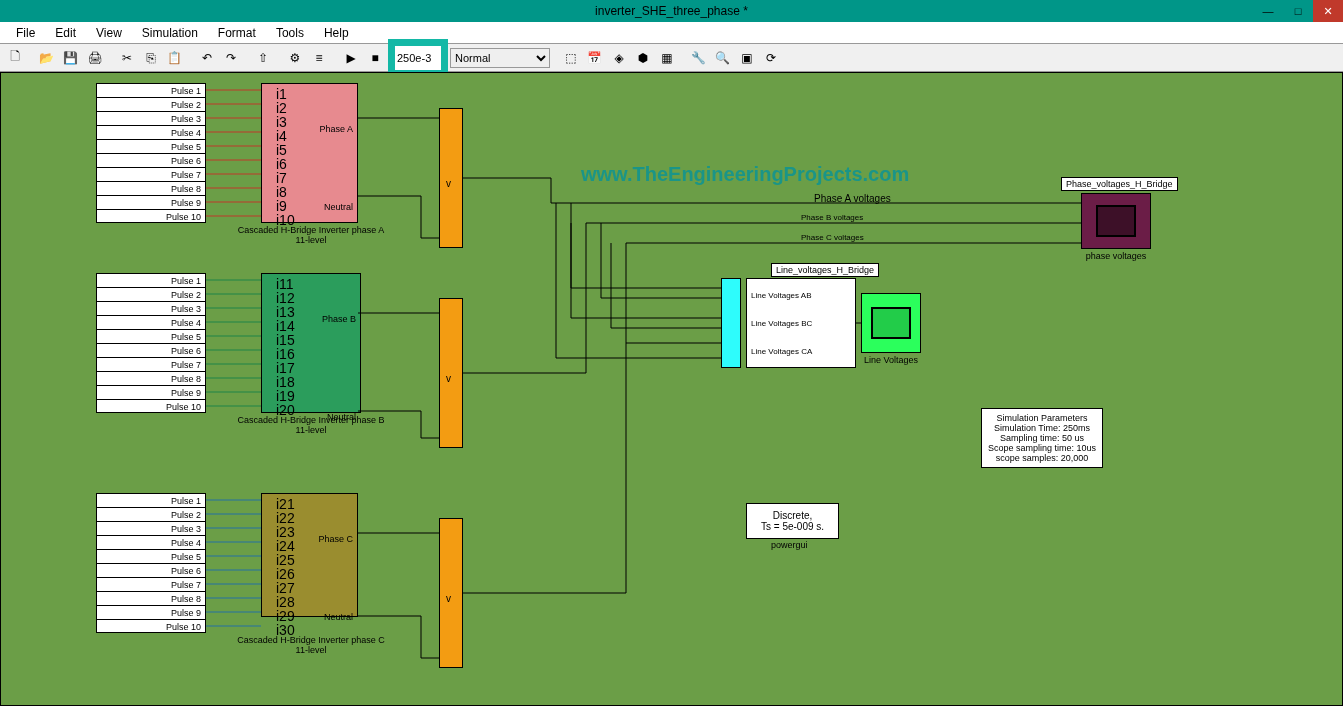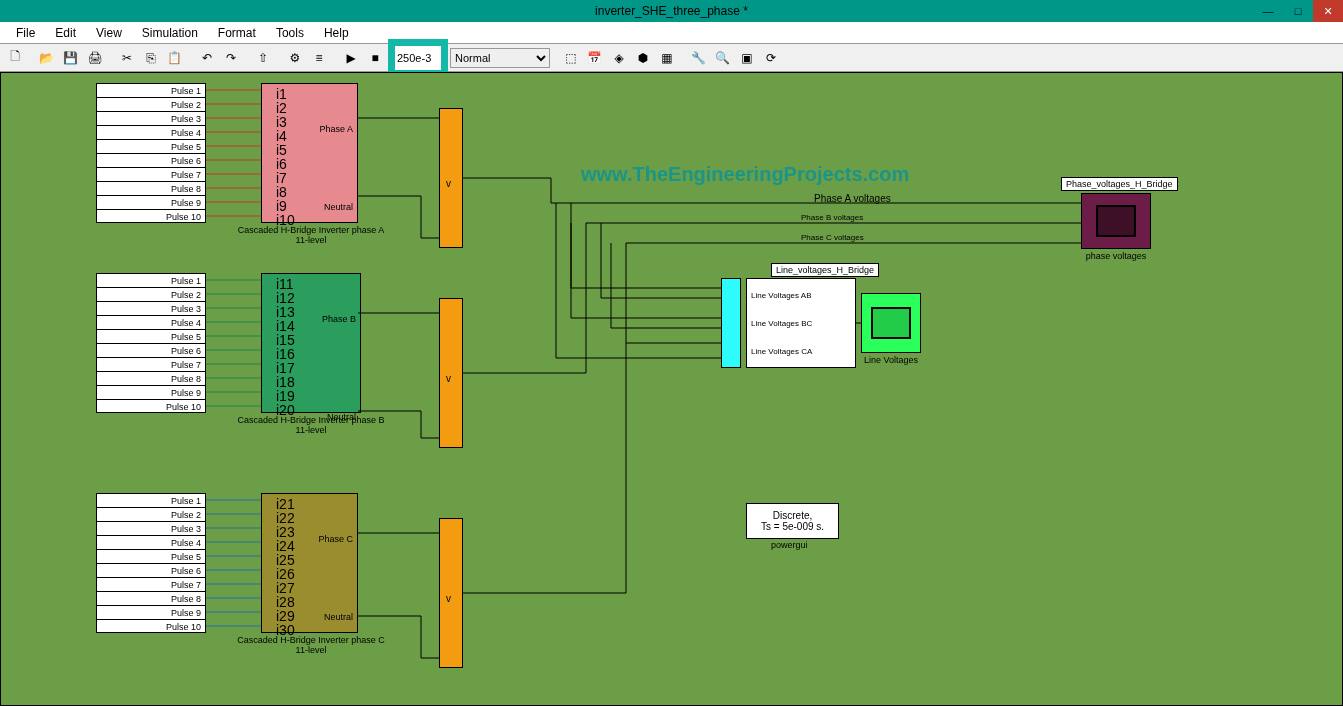--- a/index.html
+++ b/index.html
@@ -177,21 +177,21 @@
   <div class="pulse-row">Pulse 2</div>
   <div class="pulse-row">Pulse 3</div>
   <div class="pulse-row">Pulse 4</div>
   <div class="pulse-row">Pulse 5</div>
   <div class="pulse-row">Pulse 6</div>
   <div class="pulse-row">Pulse 7</div>
   <div class="pulse-row">Pulse 8</div>
   <div class="pulse-row">Pulse 9</div>
   <div class="pulse-row">Pulse 10</div>
 </div>
-<div class="hbridge-block hbridge-c" style="left:260px; top:420px; width:97px; height:140px;">
+<div class="hbridge-block hbridge-c" style="left:260px; top:420px; width:97px; height:124px;">
   <span class="hb-input" style="top:2px">i21</span>
   <span class="hb-input" style="top:16px">i22</span>
   <span class="hb-input" style="top:30px">i23</span>
   <span class="hb-input" style="top:44px">i24</span>
   <span class="hb-input" style="top:58px">i25</span>
   <span class="hb-input" style="top:72px">i26</span>
   <span class="hb-input" style="top:86px">i27</span>
   <span class="hb-input" style="top:100px">i28</span>
   <span class="hb-input" style="top:114px">i29</span>
   <span class="hb-input" style="top:128px">i30</span>
@@ -221,20 +221,27 @@
       <div class="scope-inner" style="background:#3d1028;"></div>
     </div>
 <div class="scope-label-bot" style="left:1080px; top:178px; width:70px;">phase voltages</div>
 
 <div class="powergui" style="left:745px; top:430px;">
   <div>Discrete,</div>
   <div>Ts = 5e-009 s.</div>
 </div>
 <div class="scope-label-bot" style="left:770px; top:467px;">powergui</div>
 
+<div class="sim-params" style="left:980px; top:335px;">
+  <div>Simulation Parameters</div>
+  <div>Simulation Time: 250ms</div>
+  <div>Sampling time: 50 us</div>
+  <div>Scope sampling time: 10us</div>
+  <div>scope samples: 20,000</div>
+</div>
 
 <div style="position:absolute; left:800px; top:120px; font-size:10px;padding-left:13px;">Phase A voltages</div>
 <div style="position:absolute; left:800px; top:140px; font-size:8px;">Phase B voltages</div>
 <div style="position:absolute; left:800px; top:160px; font-size:8px;">Phase C voltages</div>
 
 <svg class="wires" width="1343" height="634">
 
   <g stroke="#c0392b" stroke-width="1" fill="none">
     <line x1="205" y1="17" x2="260" y2="17"></line>
         <line x1="205" y1="31" x2="260" y2="31"></line>

